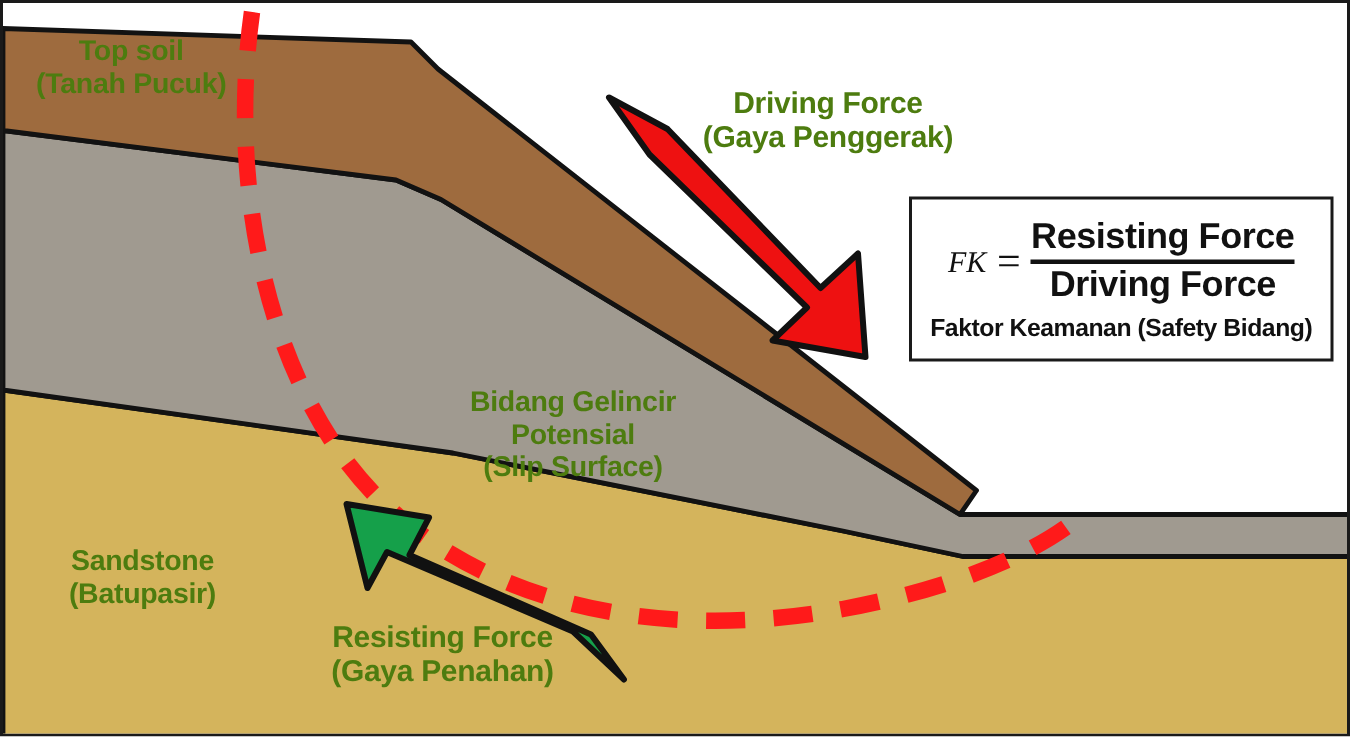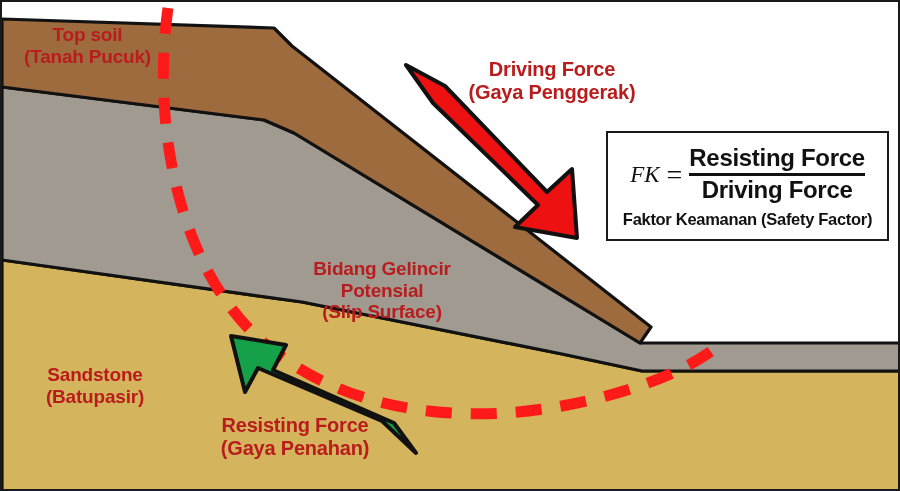--- a/index.html
+++ b/index.html
@@ -19,21 +19,21 @@
   }
   #geology-svg {
     position: absolute;
     left: 0;
     top: 0;
     width: 900px;
     height: 491px;
   }
   .lbl {
     position: absolute;
-    color: #b91c1c;
+    color: #4d7c0f;
     font-family: "Liberation Sans", sans-serif;
     font-weight: 700;
     line-height: 1.14;
     white-space: pre;
     text-align: center;
     letter-spacing: -0.2px;
   }
   .lbl-layer { font-size: 19px; }
   .lbl-force { font-size: 20px; }
   .lbl-slip  { font-size: 19px; }
@@ -56,21 +56,21 @@
   #formula-row {
     display: flex;
     align-items: center;
     justify-content: center;
     gap: 7px;
     margin-top: 2px;
   }
   #fk-symbol {
     font-family: "Liberation Serif", serif;
     font-style: italic;
-    font-size: 23px;
+    font-size: 20px;
     color: #111111;
     line-height: 1;
   }
   #eq-symbol {
     font-family: "Liberation Serif", serif;
     font-size: 28px;
     color: #111111;
     line-height: 1;
   }
   #fraction {
@@ -168,16 +168,16 @@
   <div id="formula-box">
     <div id="formula-row">
       <span id="fk-symbol">FK</span>
       <span id="eq-symbol">=</span>
       <span id="fraction">
         <span id="numerator">Resisting Force</span>
         <span id="fraction-bar"></span>
         <span id="denominator">Driving Force</span>
       </span>
     </div>
-    <div id="formula-caption">Faktor Keamanan (Safety Factor)</div>
+    <div id="formula-caption">Faktor Keamanan (Safety Bidang)</div>
   </div>
 
 </div>
 
 </body></html>

